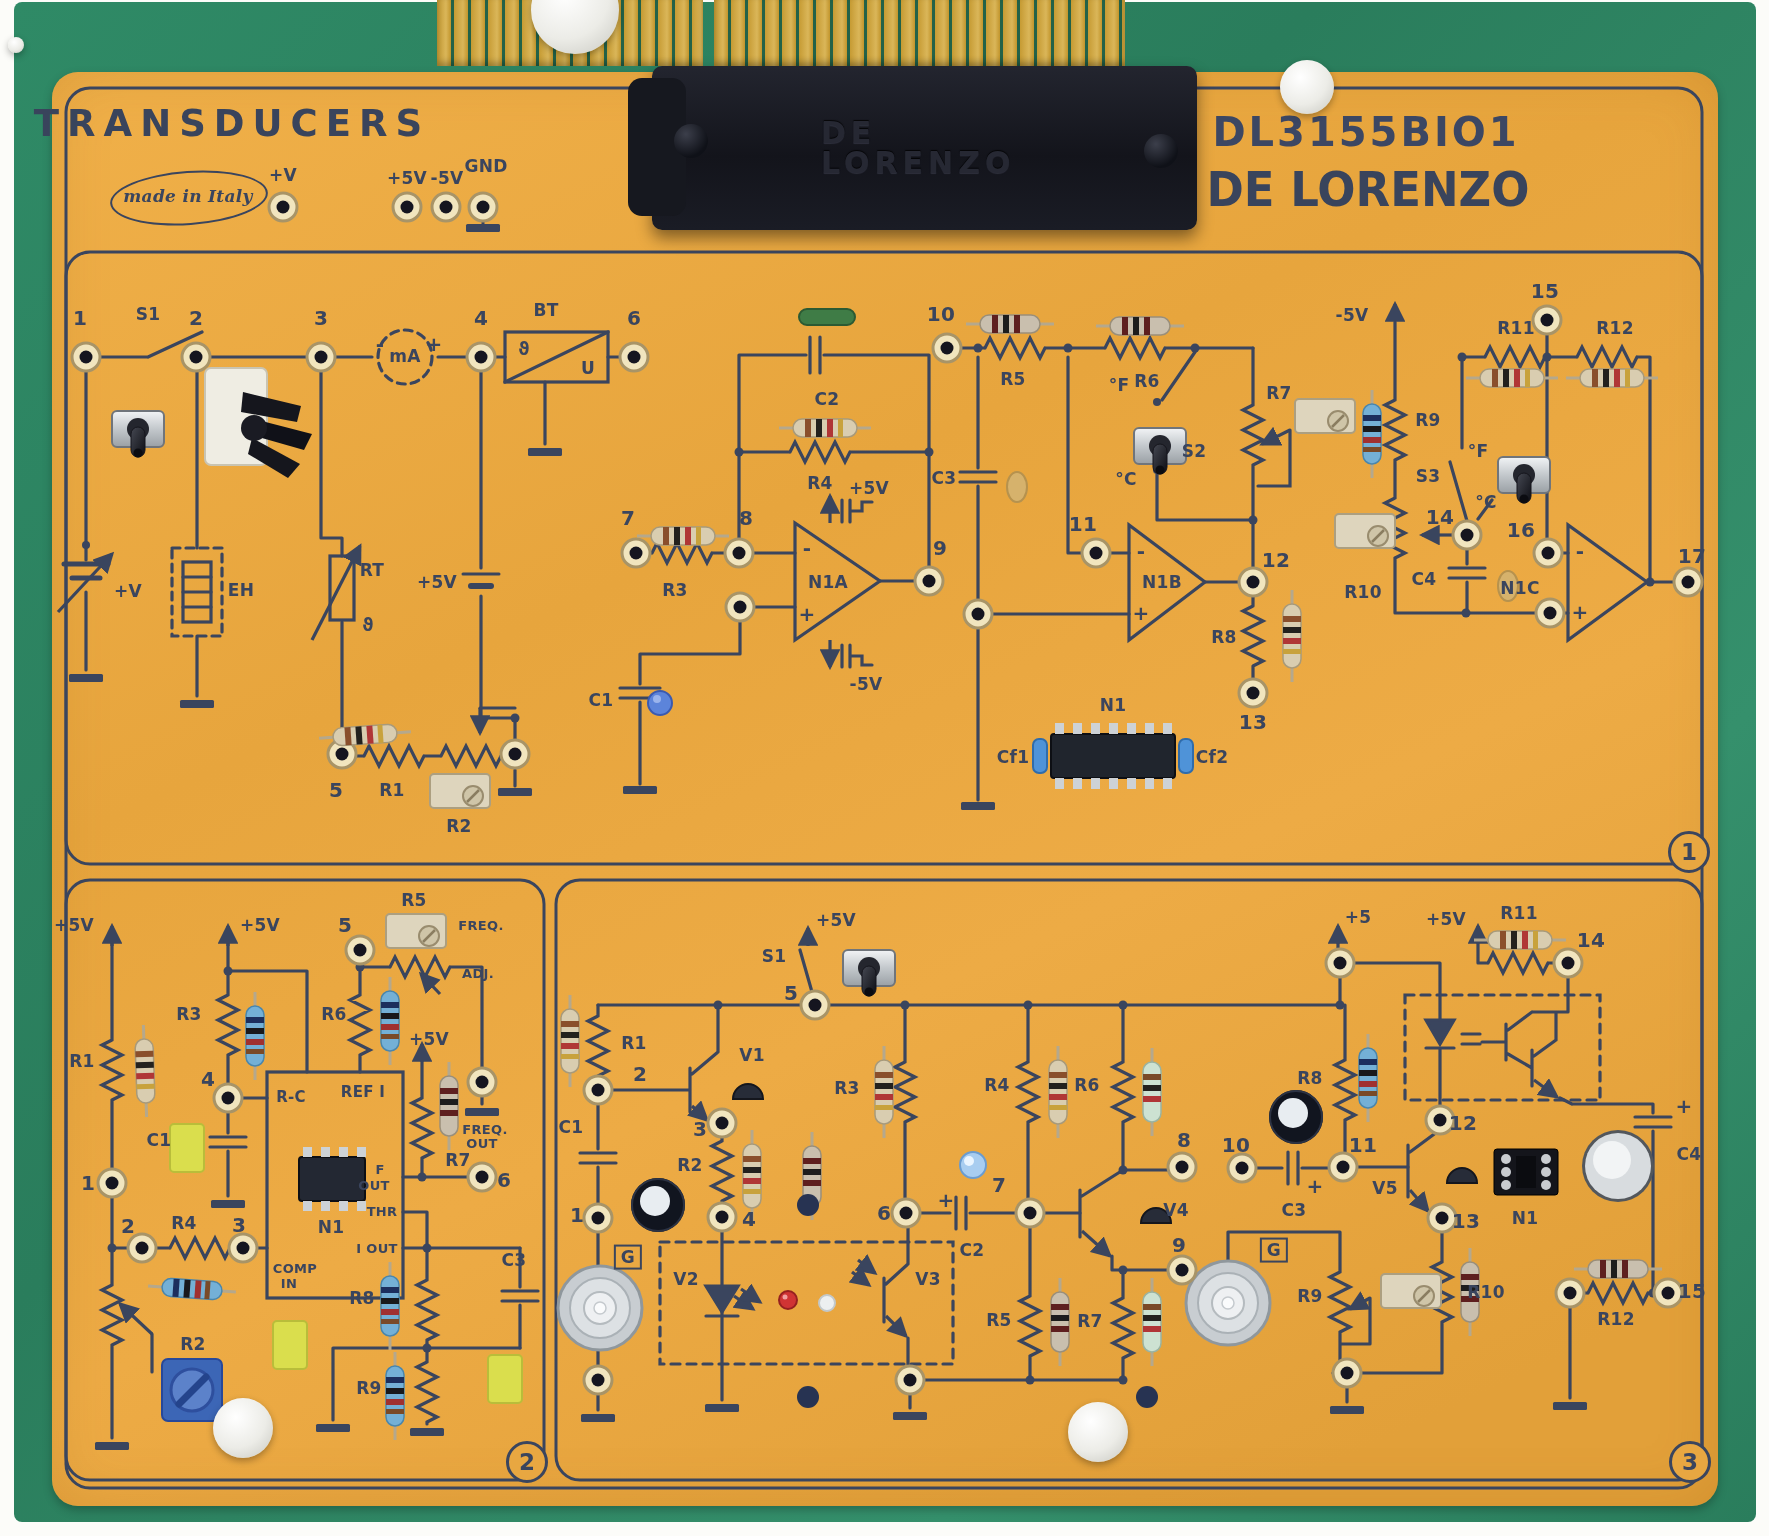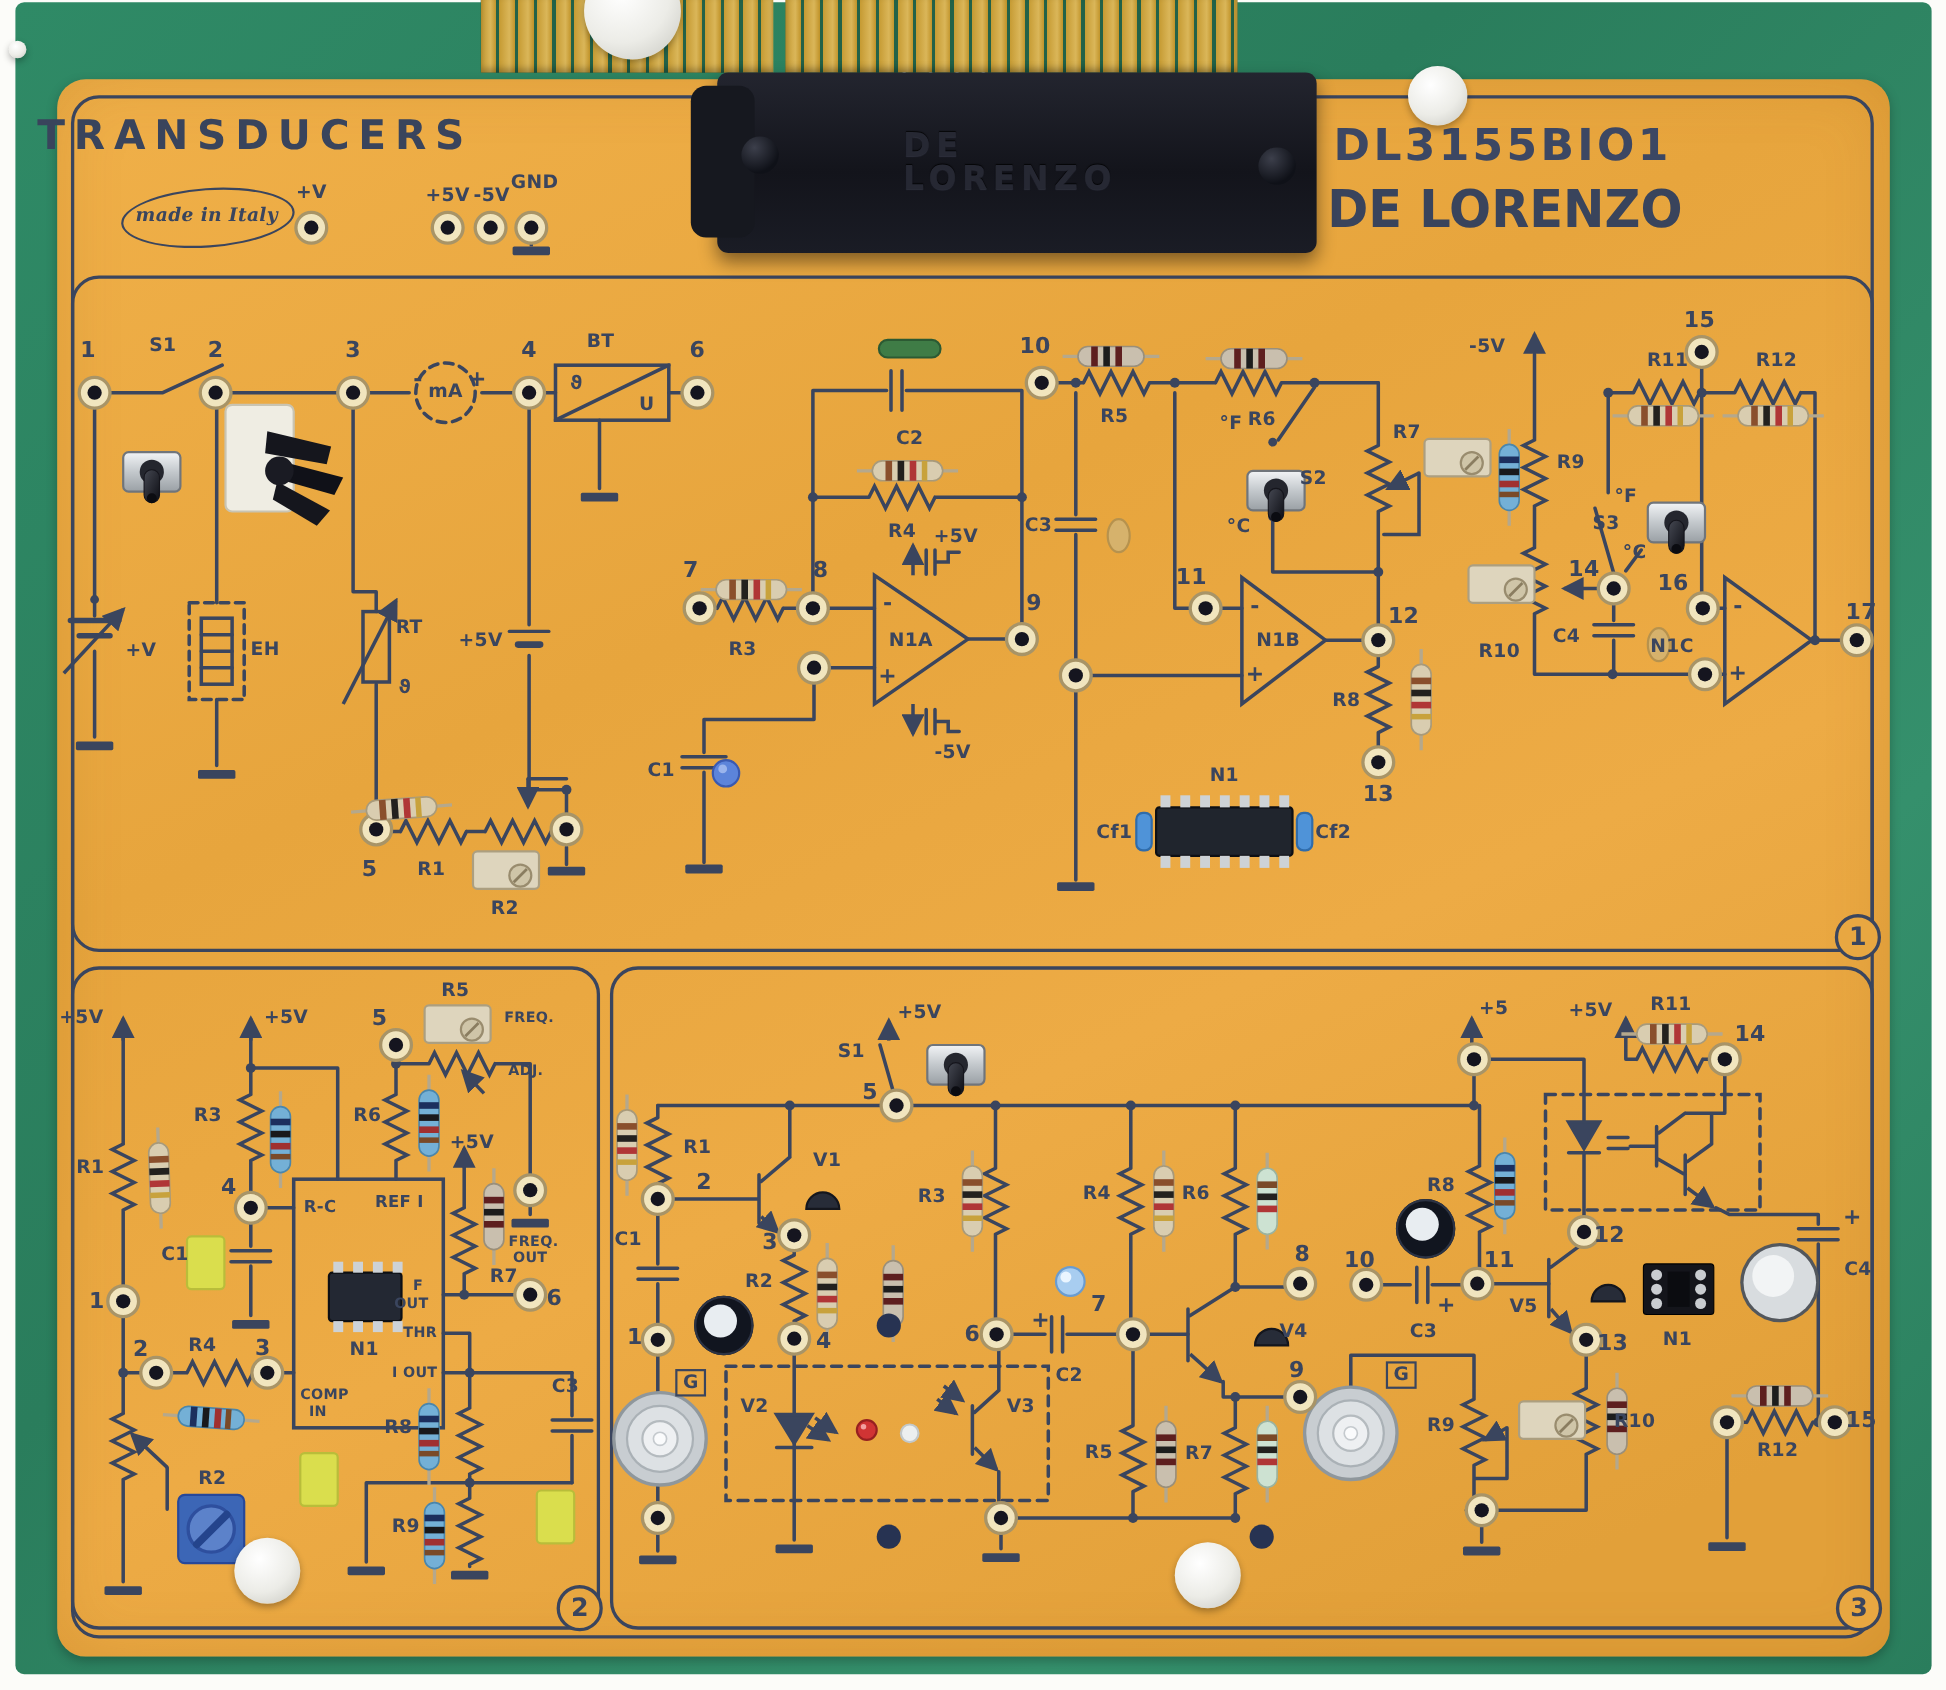--- a/index.html
+++ b/index.html
@@ -550,37 +550,37 @@
 <b class="lb" style="left:820px;top:484px">R4</b>
 <b class="lb" style="left:827px;top:400px">C2</b>
 <b class="lb" style="left:828px;top:583px">N1A</b>
 <b class="lb" style="left:869px;top:489px">+5V</b>
 <b class="lb" style="left:866px;top:685px">-5V</b>
 <b class="lb num" style="left:807px;top:548px">-</b>
 <b class="lb num" style="left:807px;top:614px">+</b>
 <b class="lb" style="left:1013px;top:380px">R5</b>
 <b class="lb" style="left:1147px;top:382px">R6</b>
 <b class="lb" style="left:944px;top:479px">C3</b>
-<b class="lb" style="left:1194px;top:436px">S2</b>
+<b class="lb" style="left:1194px;top:452px">S2</b>
 <b class="lb" style="left:1119px;top:386px">°F</b>
 <b class="lb" style="left:1126px;top:480px">°C</b>
 <b class="lb" style="left:1279px;top:394px">R7</b>
 <b class="lb" style="left:1162px;top:583px">N1B</b>
 <b class="lb num" style="left:1141px;top:551px">-</b>
 <b class="lb num" style="left:1141px;top:613px">+</b>
 <b class="lb" style="left:1224px;top:638px">R8</b>
 <b class="lb" style="left:1113px;top:706px">N1</b>
 <b class="lb" style="left:1013px;top:758px">Cf1</b>
 <b class="lb" style="left:1212px;top:758px">Cf2</b>
 <b class="lb" style="left:1352px;top:316px">-5V</b>
 <b class="lb" style="left:1428px;top:421px">R9</b>
 <b class="lb" style="left:1363px;top:593px">R10</b>
 <b class="lb" style="left:1516px;top:329px">R11</b>
 <b class="lb" style="left:1615px;top:329px">R12</b>
-<b class="lb" style="left:1460px;top:477px">S3</b>
+<b class="lb" style="left:1428px;top:477px">S3</b>
 <b class="lb" style="left:1478px;top:452px">°F</b>
 <b class="lb" style="left:1486px;top:503px">°C</b>
 <b class="lb" style="left:1424px;top:580px">C4</b>
 <b class="lb" style="left:1520px;top:589px">N1C</b>
 <b class="lb num" style="left:1580px;top:551px">-</b>
 <b class="lb num" style="left:1580px;top:612px">+</b>
 
 <b class="lb" style="left:74px;top:926px">+5V</b>
 <b class="lb" style="left:260px;top:926px">+5V</b>
 <b class="lb" style="left:429px;top:1040px">+5V</b>

